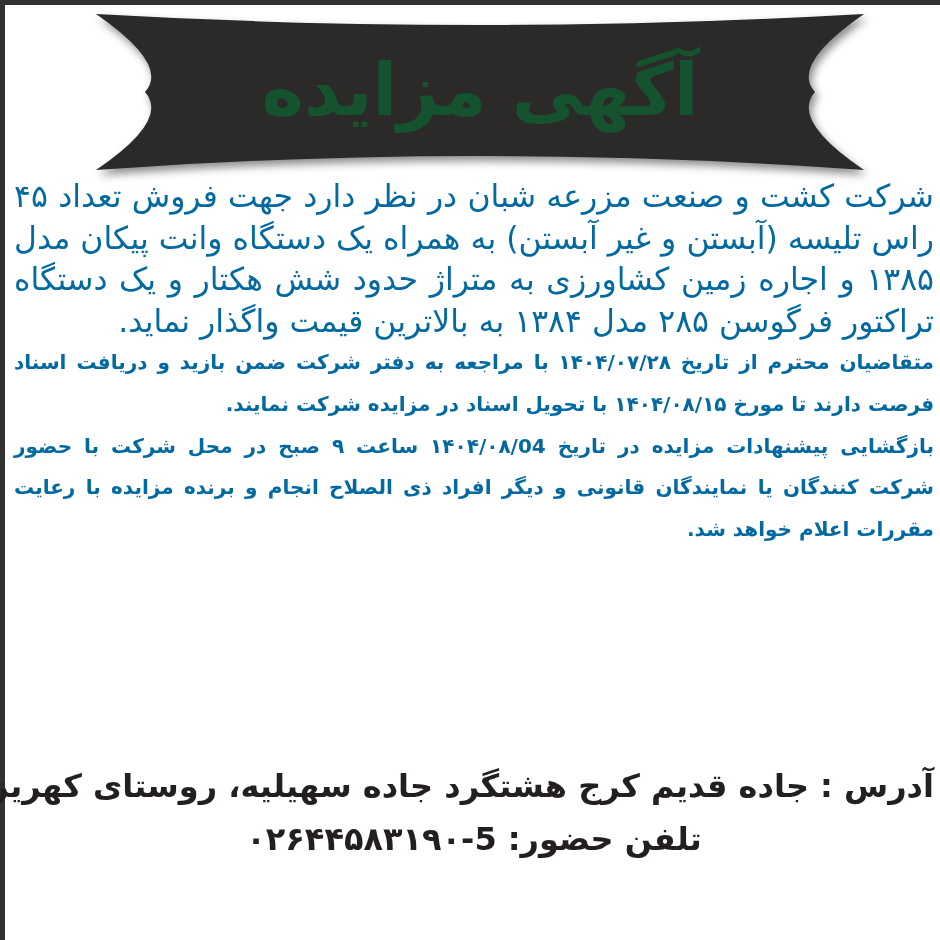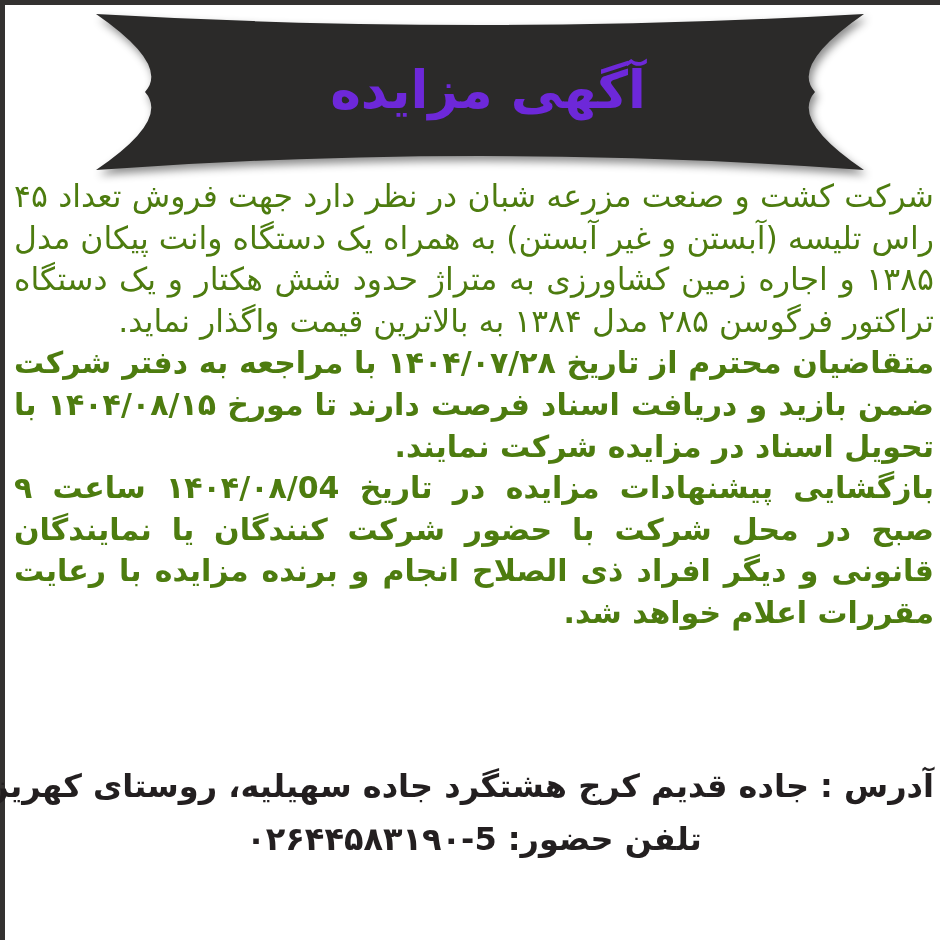--- a/index.html
+++ b/index.html
@@ -35,53 +35,53 @@
       height: 165px;
     }
     .banner svg {
       position: absolute;
       left: 0; top: 0;
       width: 780px; height: 165px;
       filter: drop-shadow(3px 5px 4px rgba(0,0,0,0.45));
     }
     .banner-title {
       position: absolute;
-      left: 8px; top: 0;
+      left: 0; top: 0;
       width: 780px;
       height: 160px;
       display: flex;
       align-items: center;
       justify-content: center;
       direction: rtl;
-      color: #6d28d9;
+      color: #14532d;
       font-family: "DejaVu Sans", sans-serif;
       font-weight: bold;
-      font-size: 52px;
+      font-size: 72px;
       line-height: 1;
       letter-spacing: 1px;
     }
     .body-text {
       position: absolute;
       left: 14px;
       right: 6px;
       top: 176px;
       direction: rtl;
       text-align: justify;
       text-align-last: right;
       font-family: "DejaVu Sans", sans-serif;
       font-size: 31.5px;
       line-height: 41.6px;
-      color: #4d7c0f;
+      color: #0369a1;
     }
     .body-text p {
       margin: 0;
     }
     .body-text p.bold-para {
       font-weight: bold;
-      font-size: 30px;
+      font-size: 20px;
     }
     .address {
       position: absolute;
       left: 14px;
       right: 6px;
       top: 760px;
       direction: rtl;
       text-align: center;
       font-family: "DejaVu Sans", sans-serif;
       font-weight: bold;

